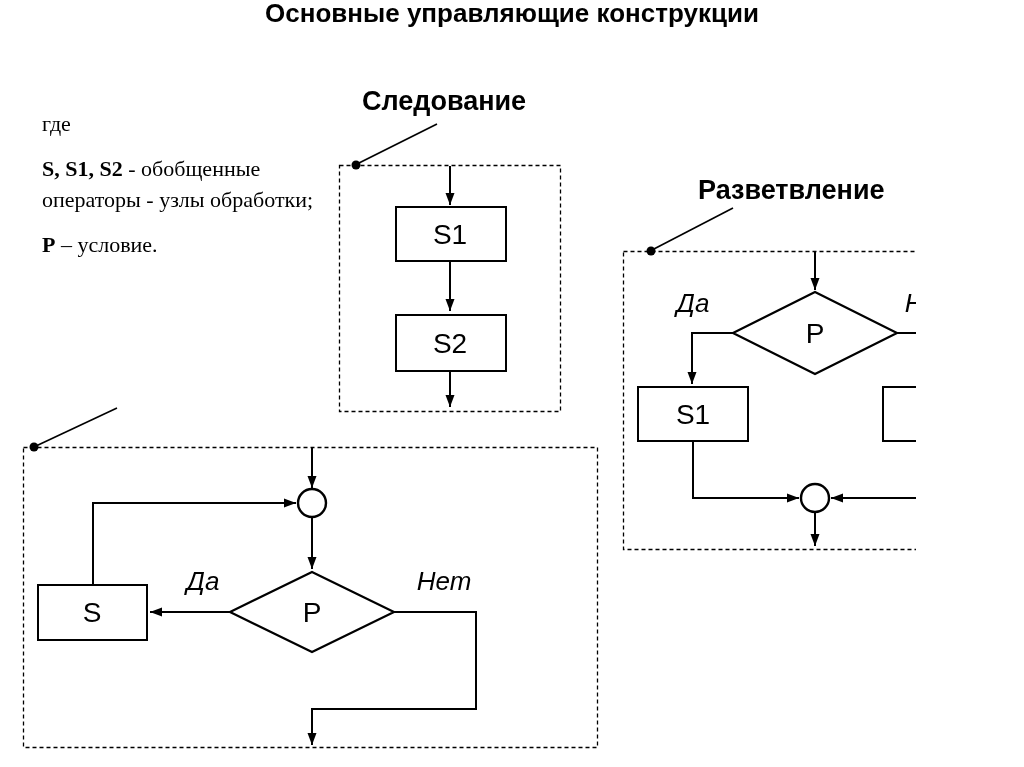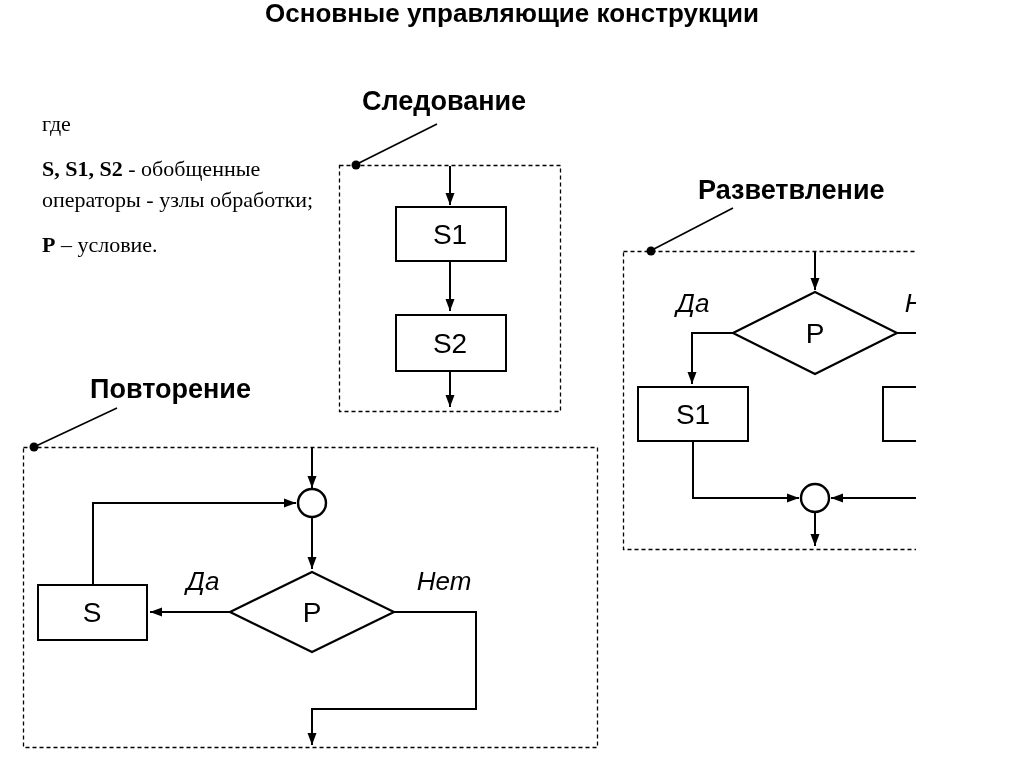--- a/index.html
+++ b/index.html
@@ -43,21 +43,20 @@
   </div>
 
   <div class="legend">
     <p>где</p>
     <p><span class="b">S, S1, S2</span><span> - обобщенные операторы - узлы обработки;</span></p>
     <p><span class="b">P</span><span> – условие.</span></p>
   </div>
 
   <div class="section-label" id="label-seq">Следование</div>
   <div class="section-label" id="label-branch">Разветвление</div>
-  <div class="section-label" id="label-loop">Повторение</div>
 
   <svg class="diagram" width="1024" height="767" viewBox="0 0 1024 767">
     <defs>
       <marker id="arrow" markerUnits="userSpaceOnUse" markerWidth="16" markerHeight="12" refX="12.5" refY="5" orient="auto">
         <path d="M0.5,0.5 L12.5,5 L0.5,9.5 Z" fill="#000"></path>
       </marker>
     </defs>
 
     <g>
       <line class="callout" x1="437" y1="124" x2="357" y2="164"></line>

